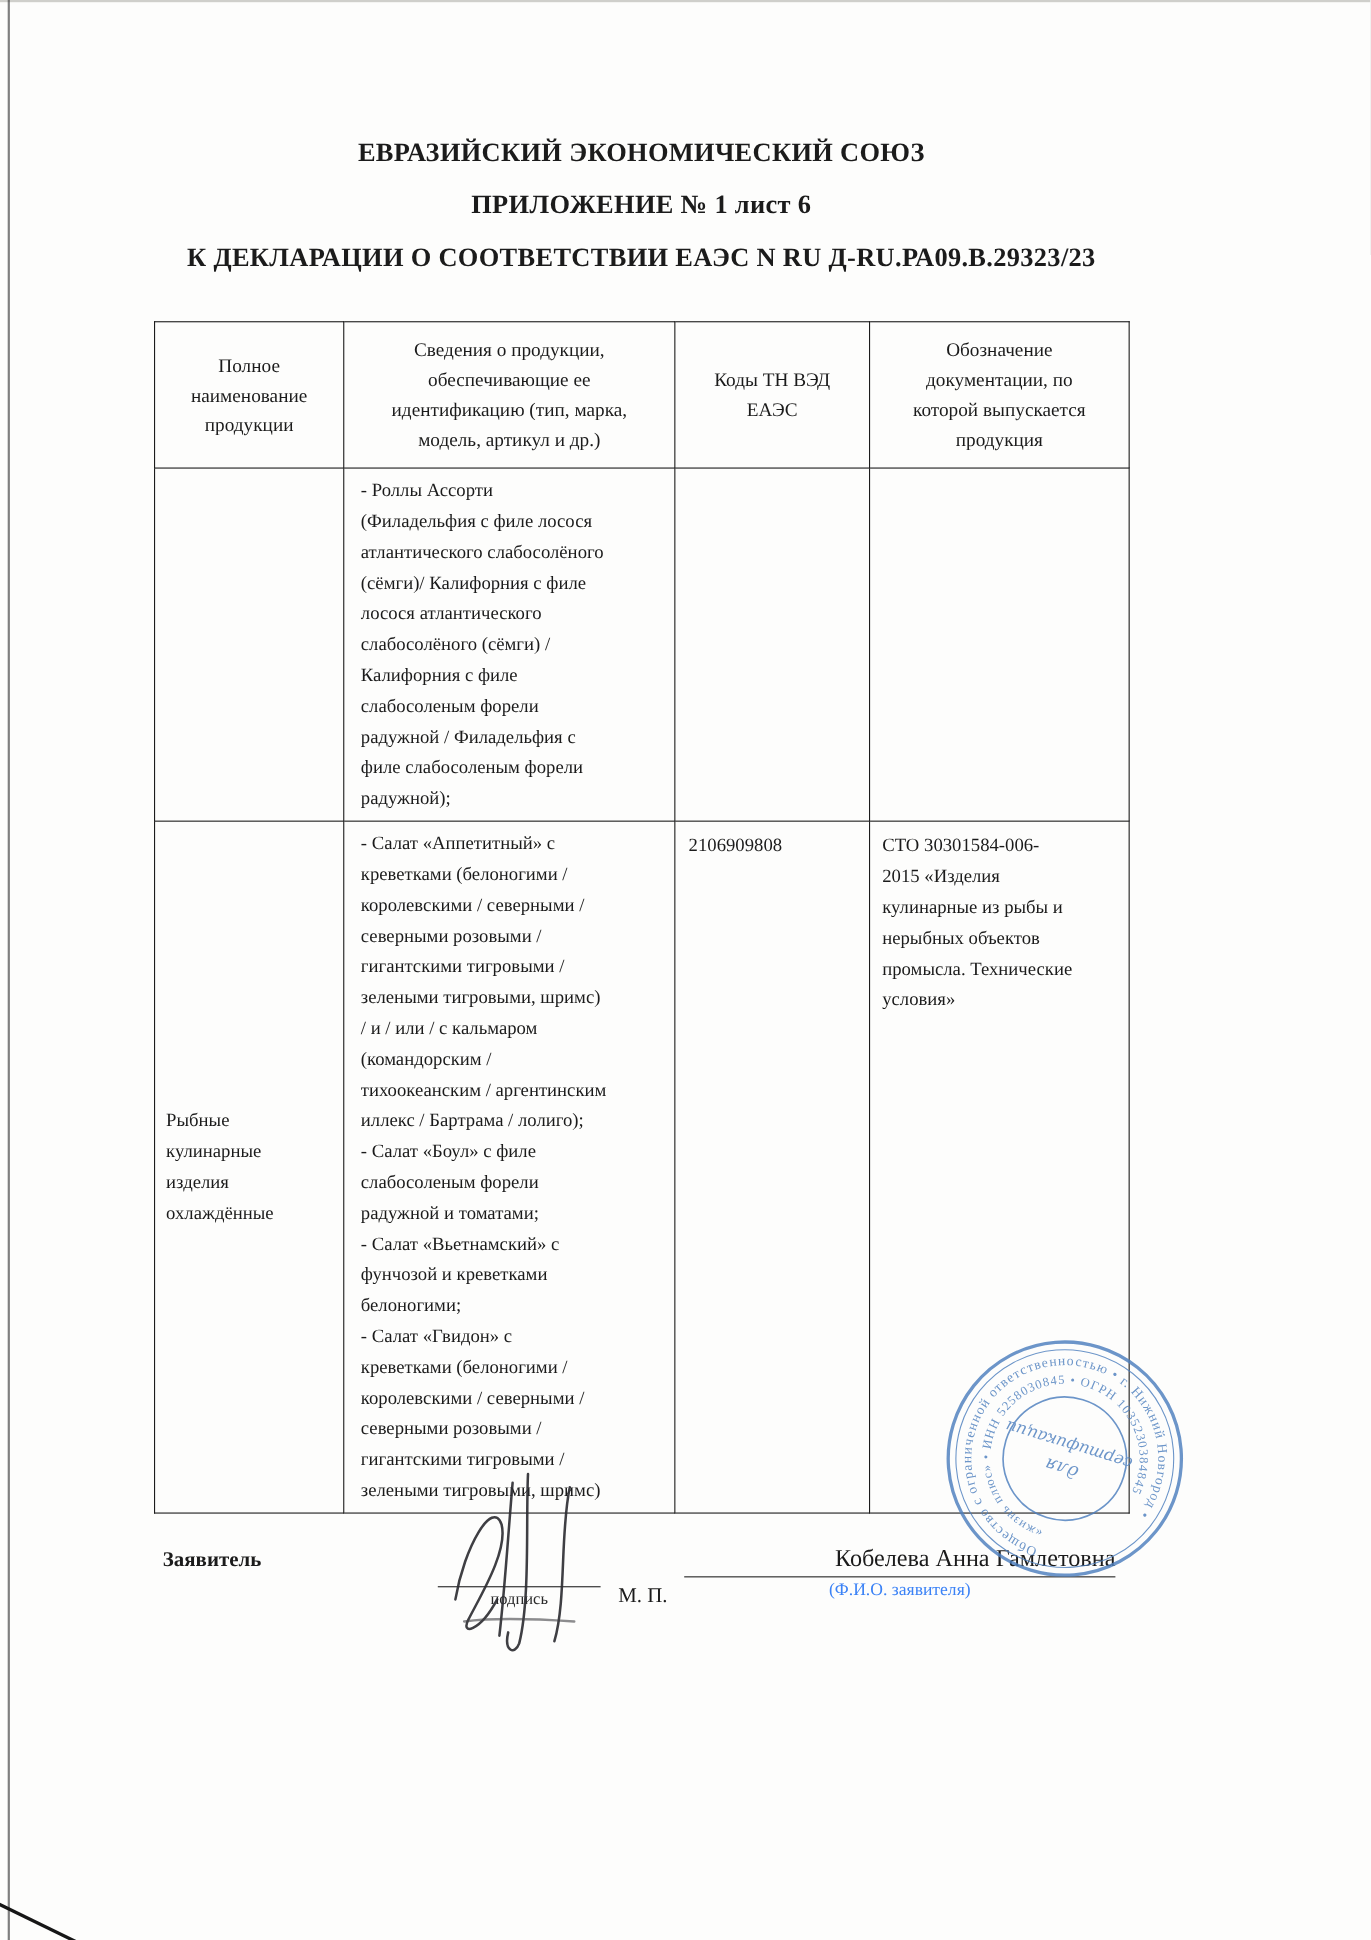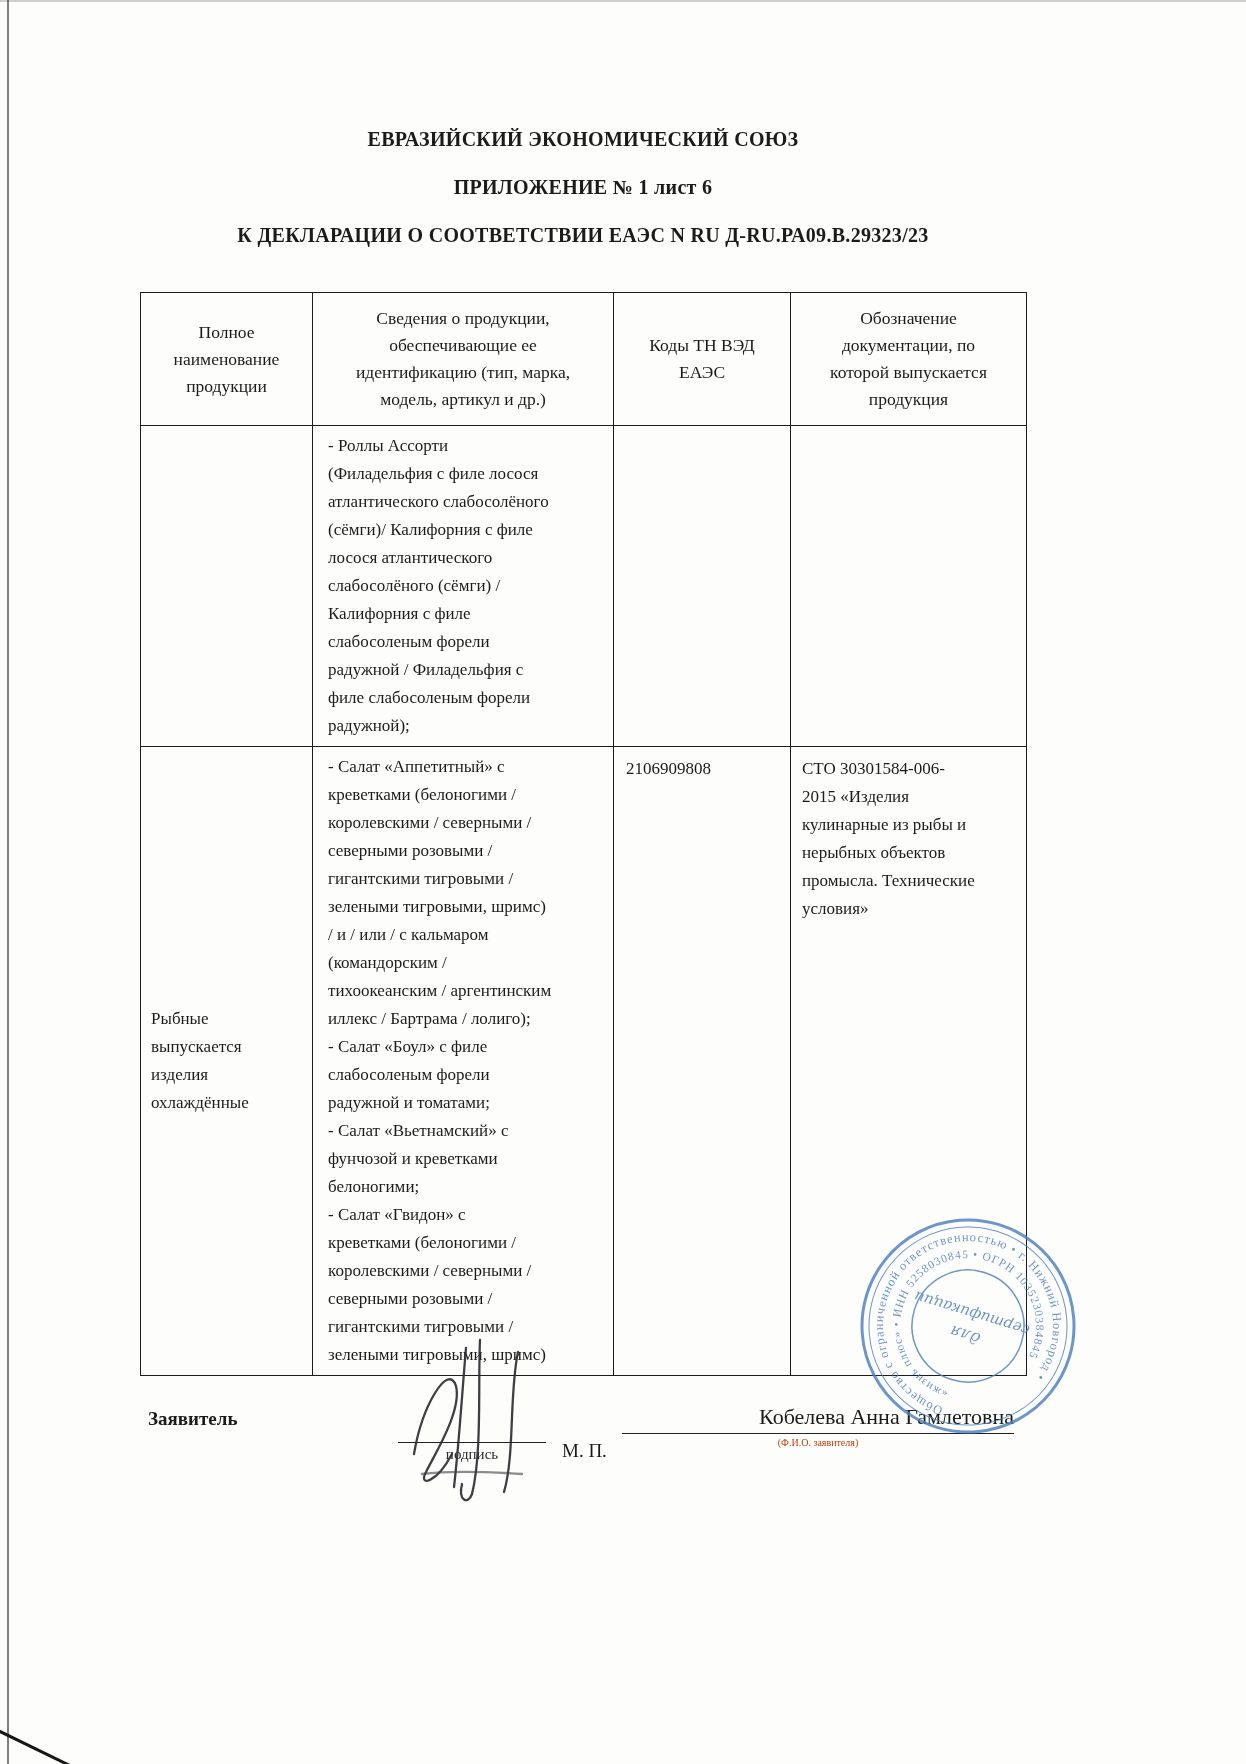--- a/index.html
+++ b/index.html
@@ -13,21 +13,21 @@
     font-family:"Liberation Serif","DejaVu Serif",serif;
     color:#1b1b1b;
   }
   
   .edge-left { position:absolute; left:7px; top:0; width:2px; height:100%; background:#3c3c3c; opacity:.65; }
   .edge-corner { position:absolute; left:-4px; top:1728px; width:100px; height:2.5px; background:#161616; transform:rotate(26deg); transform-origin:left center; }
   .edge-top { position:absolute; left:0; top:0; width:100%; height:2px; background:#cfcfcb; }
 
   
   .titles { position:absolute; left:140px; top:128px; width:886px; text-align:center; }
-  .title-line { font-weight:bold; font-size:20px; line-height:22px; margin-bottom:26px; letter-spacing:.3px; }
+  .title-line { font-weight:bold; font-size:24px; line-height:22px; margin-bottom:26px; letter-spacing:.3px; }
 
   
   table.doc-table {
     position:absolute; left:140px; top:292px; width:886px;
     border-collapse:collapse; table-layout:fixed;
     font-size:17px;
   }
   .doc-table th, .doc-table td {
     border:1.6px solid #1c1c1c;
     vertical-align:top;
@@ -47,21 +47,21 @@
 
   
   .applicant-label { position:absolute; left:148px; top:1408px; font-size:19px; font-weight:bold; }
   .sig-block { position:absolute; left:398px; top:1408px; width:148px; }
   .sig-line { border-top:1.6px solid #222; margin-top:34px; }
   .sig-caption { text-align:center; font-size:15px; padding-top:3px; color:#2a2a2a; }
   .mp-label { position:absolute; left:562px; top:1440px; font-size:19px; }
   .fio-block { position:absolute; left:622px; top:1404px; width:392px; text-align:center; }
   .fio-name { font-size:22px; padding-bottom:3px;text-align:right; }
   .fio-line { border-top:1.6px solid #222; }
-  .fio-caption { font-size:10px; padding-top:3px; color:#c2410c; }
+  .fio-caption { font-size:16px; padding-top:3px; color:#3b82f6; }
 
   .signature-svg { position:absolute; left:392px; top:1332px; }
   .stamp-svg { position:absolute; left:846px; top:1204px; opacity:.82; }
 </style>
 </head>
 <body>
 
 <div class="page">
 
   <div class="edge-top"></div>
@@ -110,21 +110,21 @@
 Калифорния с филе
 слабосоленым форели
 радужной / Филадельфия с
 филе слабосоленым форели
 радужной);</td>
         <td class="code-cell"></td>
         <td class="doc-cell"></td>
       </tr>
       <tr class="row-2">
         <td class="name-cell">Рыбные
-выпускается
+кулинарные
 изделия
 охлаждённые</td>
         <td class="details">- Салат «Аппетитный» с
 креветками (белоногими /
 королевскими / северными /
 северными розовыми /
 гигантскими тигровыми /
 зелеными тигровыми, шримс)
 / и / или / с кальмаром
 (командорским /

